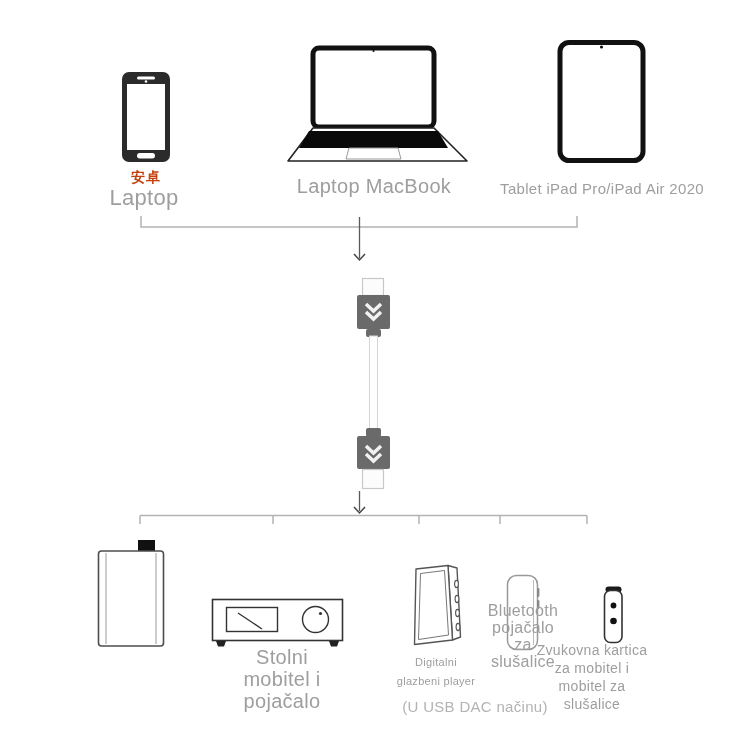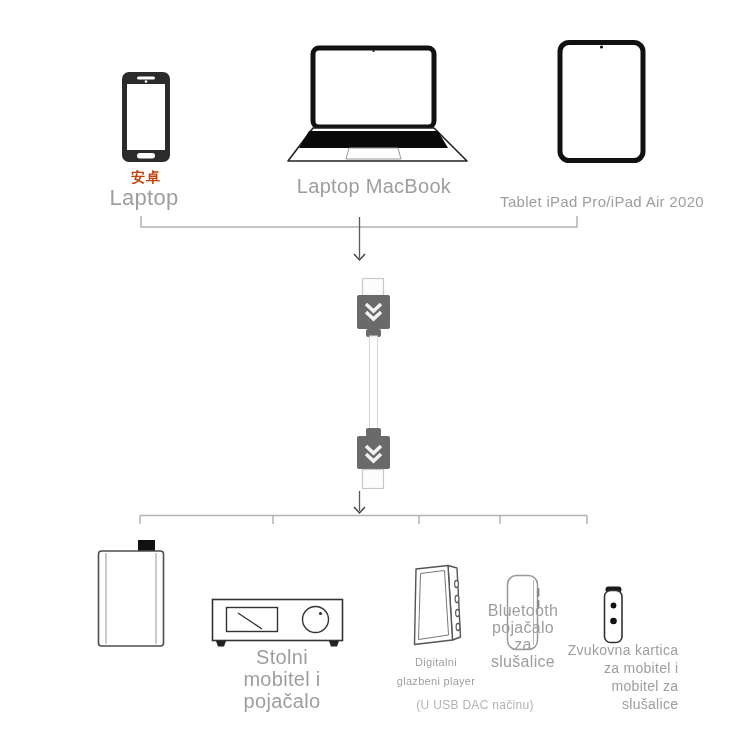--- a/index.html
+++ b/index.html
@@ -6,28 +6,28 @@
   .canvas{
     position:relative;width:750px;height:750px;background:#ffffff;overflow:hidden;
     font-family:"Liberation Sans","DejaVu Sans",sans-serif;
   }
   svg.linework{position:absolute;left:0;top:0;}
   .lbl{position:absolute;transform:translateX(-50%);text-align:center;color:#9e9e9e;letter-spacing:.3px;white-space:nowrap;}
   .lbl span{display:block;}
   .lbl-cn{left:146px;top:169px;font-size:14px;color:#c2410c;font-weight:bold;letter-spacing:1px;}
   .lbl-mobitel{left:144px;top:185px;font-size:22px;}
   .lbl-laptop{left:374px;top:175px;font-size:20px;}
-  .lbl-tablet{left:602px;top:180px;font-size:15px;margin-top:13px;}
+  .lbl-tablet{left:602px;top:180px;font-size:15px;}
   .lbl-cable{left:433px;top:364px;font-size:17px;line-height:20px;}
   .lbl-t0{left:131px;top:653px;font-size:15.5px;line-height:19px;}
   .lbl-t1{left:282px;top:646px;font-size:20px;line-height:22px;}
   .lbl-t2{left:436px;top:653px;font-size:11px;line-height:19px;}
   .lbl-t3{left:523px;top:602px;font-size:16px;line-height:17px;}
-  .lbl-t4{left:623px;top:641px;font-size:14px;line-height:18px;text-align:right;}
-  .lbl-footnote{left:475px;top:698px;font-size:12px;color:#b3b3b3;}
+  .lbl-t4{left:592px;top:641px;font-size:14px;line-height:18px;}
+  .lbl-footnote{left:475px;top:698px;font-size:15px;color:#b3b3b3;}
 </style>
 </head>
 <body>
 
 <div class="canvas">
 
   <svg class="linework" width="750" height="750" viewBox="0 0 750 750">
 
     <g>
       <rect x="122" y="72" width="48" height="90" rx="7" fill="#2b2b2b"></rect>

